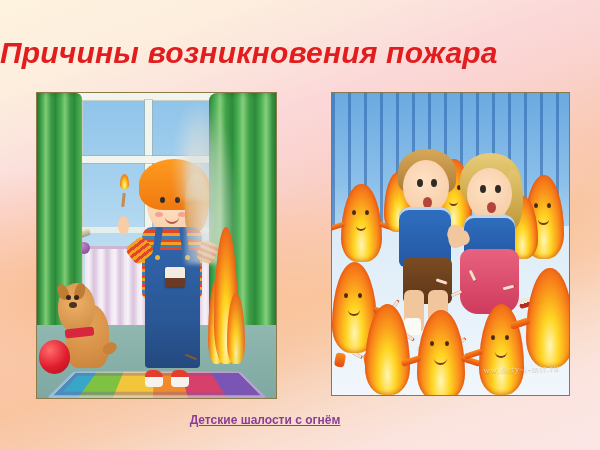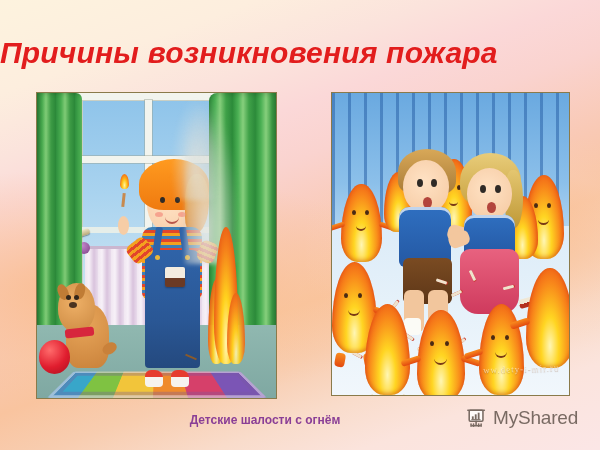--- a/index.html
+++ b/index.html
@@ -426,20 +426,21 @@
 
   
   .caption {
     position: absolute;
     left: 0; top: 413px; width: 600px;
     text-align: center;
     font-size: 12px;
     font-weight: bold;
     color: #8a3f96;
     z-index: 6;
+    text-decoration: underline;
   }
   
   .caption > span { position: relative; left: -35px; }
 
   
   .myshared {
     position: absolute;
     right: 22px; top: 407px;
     display: flex; align-items: center; gap: 5px;
     z-index: 6;
@@ -627,35 +628,14 @@
       </div>
 
       <div class="r-watermark">ww.dety-i-mir.ru</div>
     </div>
   </div>
 
   <div class="caption">
     <span>Детские шалости с огнём</span>
   </div>
 
-  <div class="myshared">
-    <svg class="ms-icon" viewBox="0 0 24 24">
-      <g fill="none" stroke="#5d5048" stroke-width="1.7" stroke-linecap="round">
-        <rect x="3.5" y="3.5" width="15" height="12" rx="1.2" fill="#ffffff"></rect>
-        <line x1="2" y1="3.5" x2="20" y2="3.5"></line>
-        <line x1="11" y1="15.5" x2="11" y2="20"></line>
-        <line x1="6.5" y1="20.5" x2="15.5" y2="20.5"></line>
-        <line x1="5.5" y1="18.5" x2="5.5" y2="21"></line>
-        <line x1="8.2" y1="18.5" x2="8.2" y2="21"></line>
-        <line x1="13.8" y1="18.5" x2="13.8" y2="21"></line>
-        <line x1="16.5" y1="18.5" x2="16.5" y2="21"></line>
-      </g>
-      <g fill="#5d5048">
-        <rect x="6.4" y="10.2" width="2" height="3.4"></rect>
-        <rect x="9.6" y="8.0" width="2" height="5.6"></rect>
-        <rect x="12.8" y="6.2" width="2" height="7.4"></rect>
-      </g>
-      <path d="M5.8 13.8 L15.8 13.8" stroke="#5d5048" stroke-width="1.1"></path>
-    </svg>
-    <span class="ms-text">MyShared</span>
-  </div>
 
 </div>
 
 </body></html>

